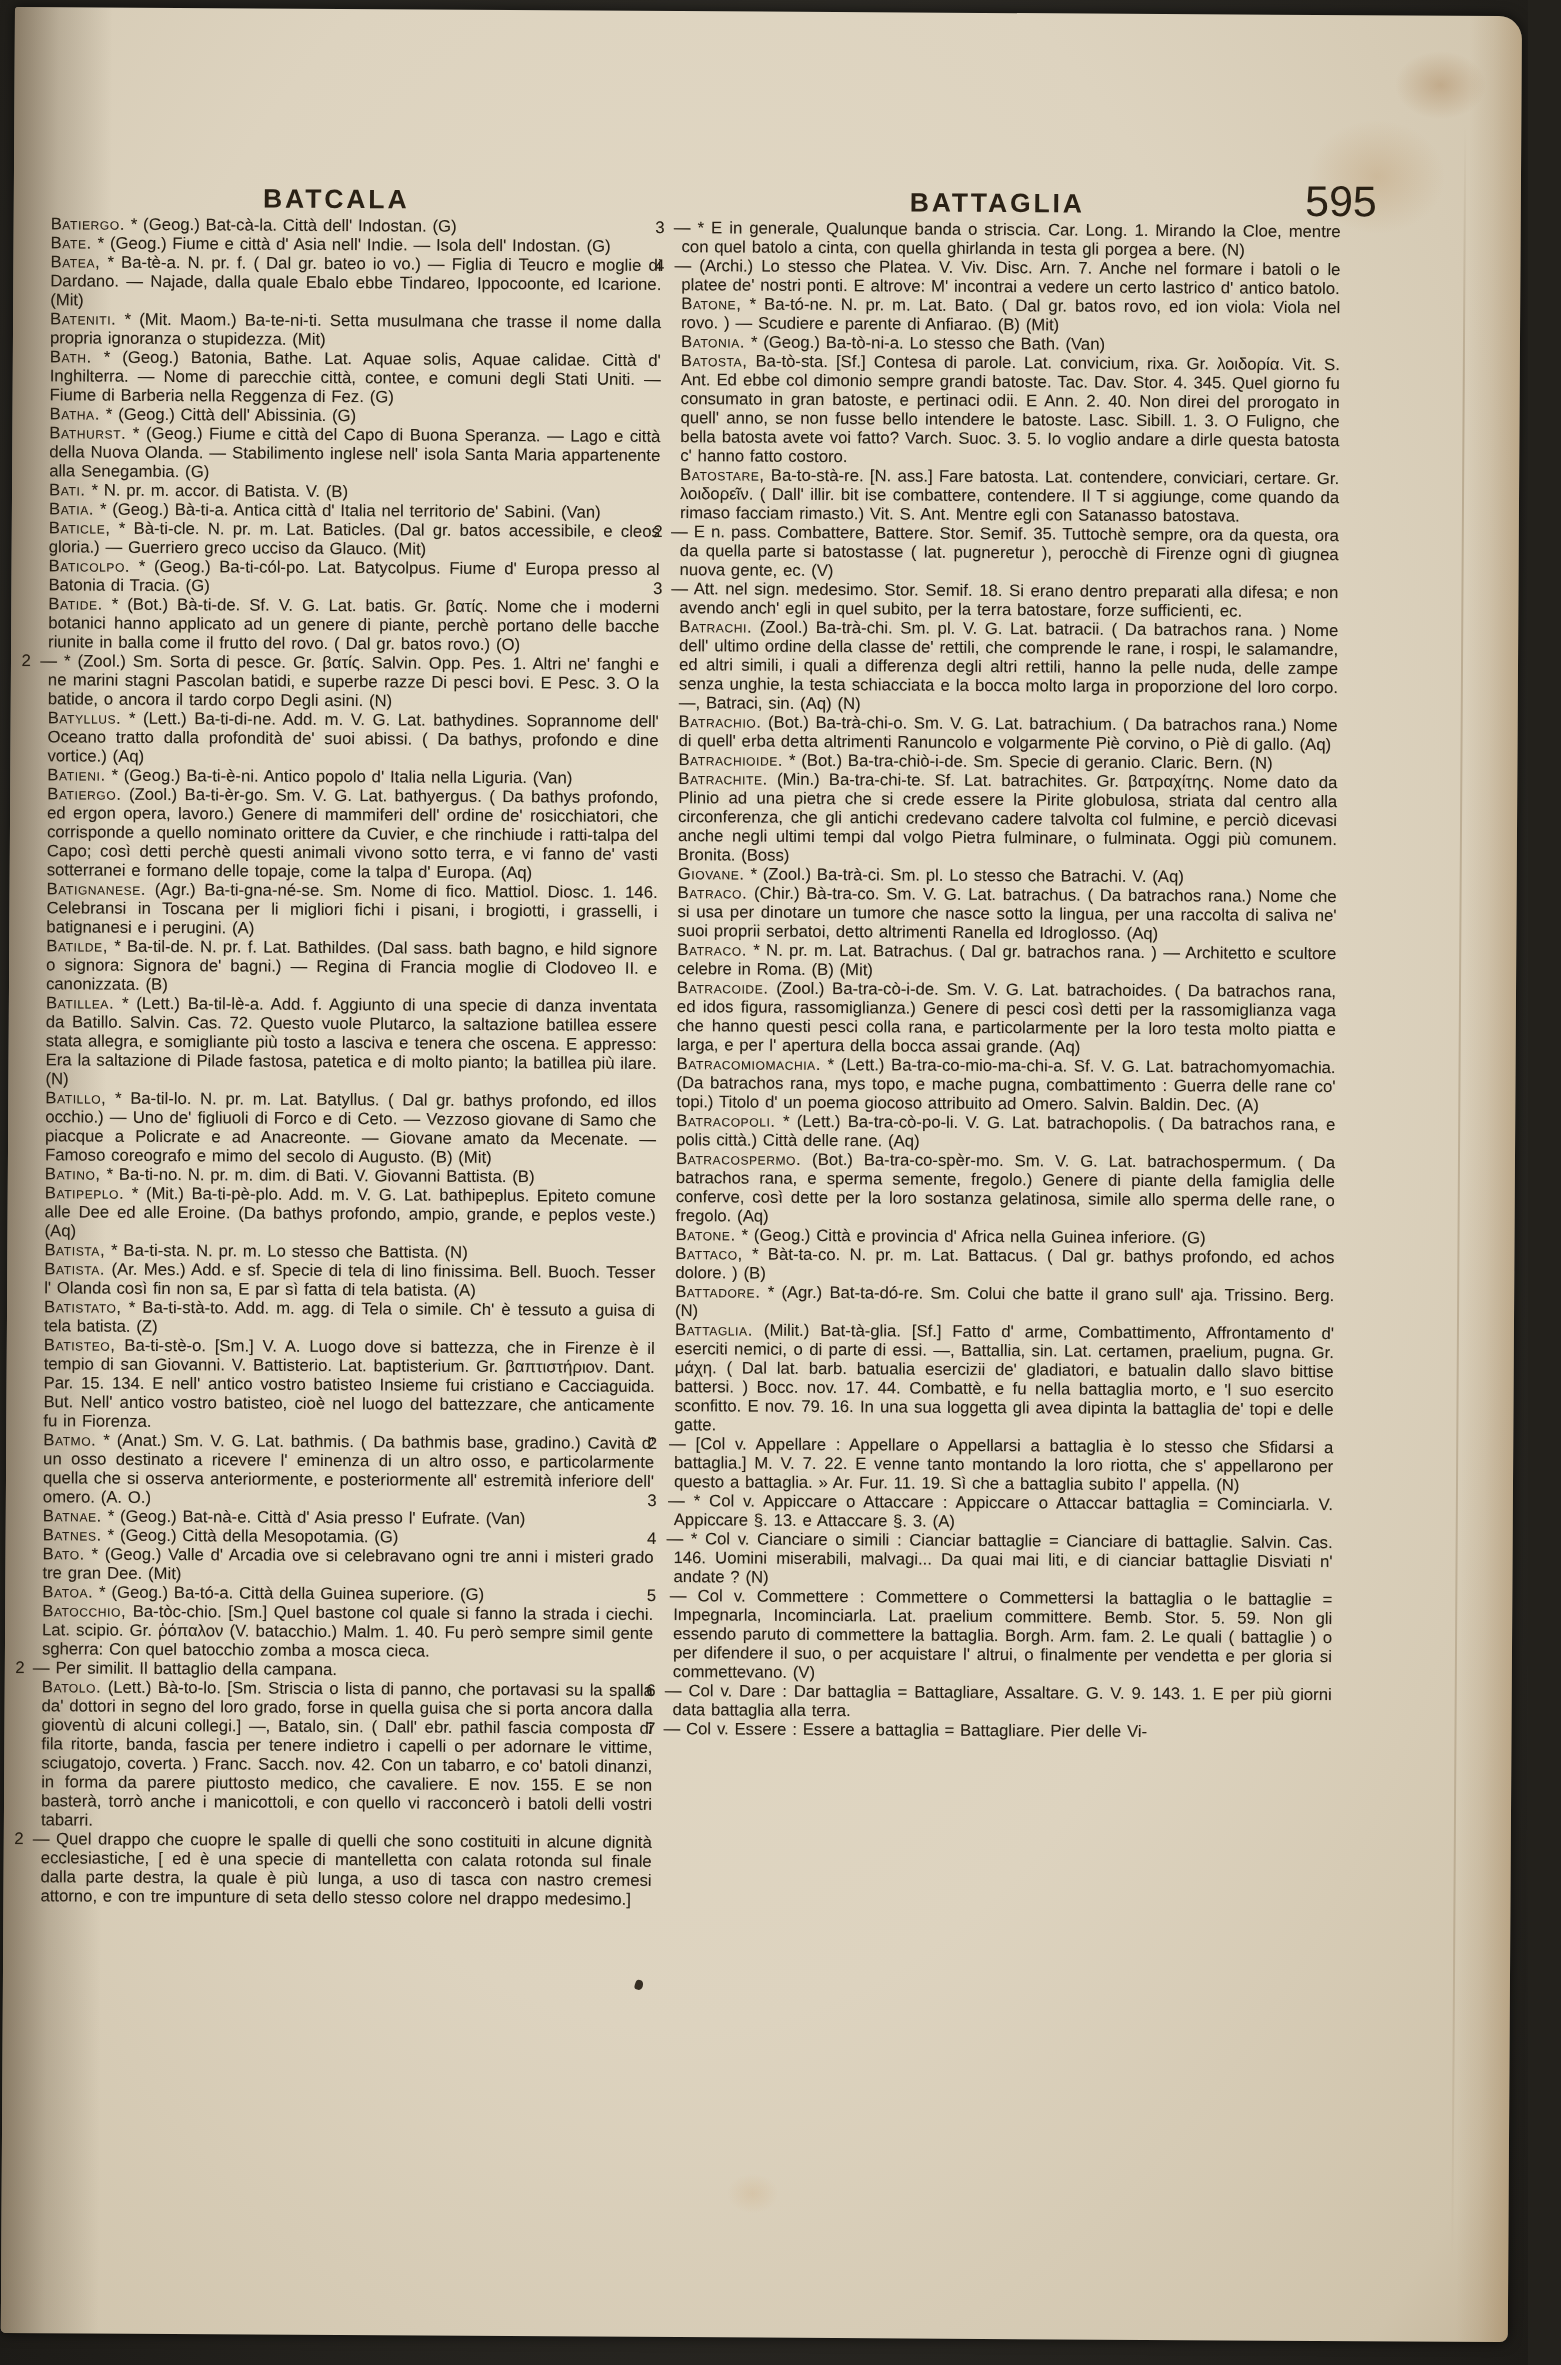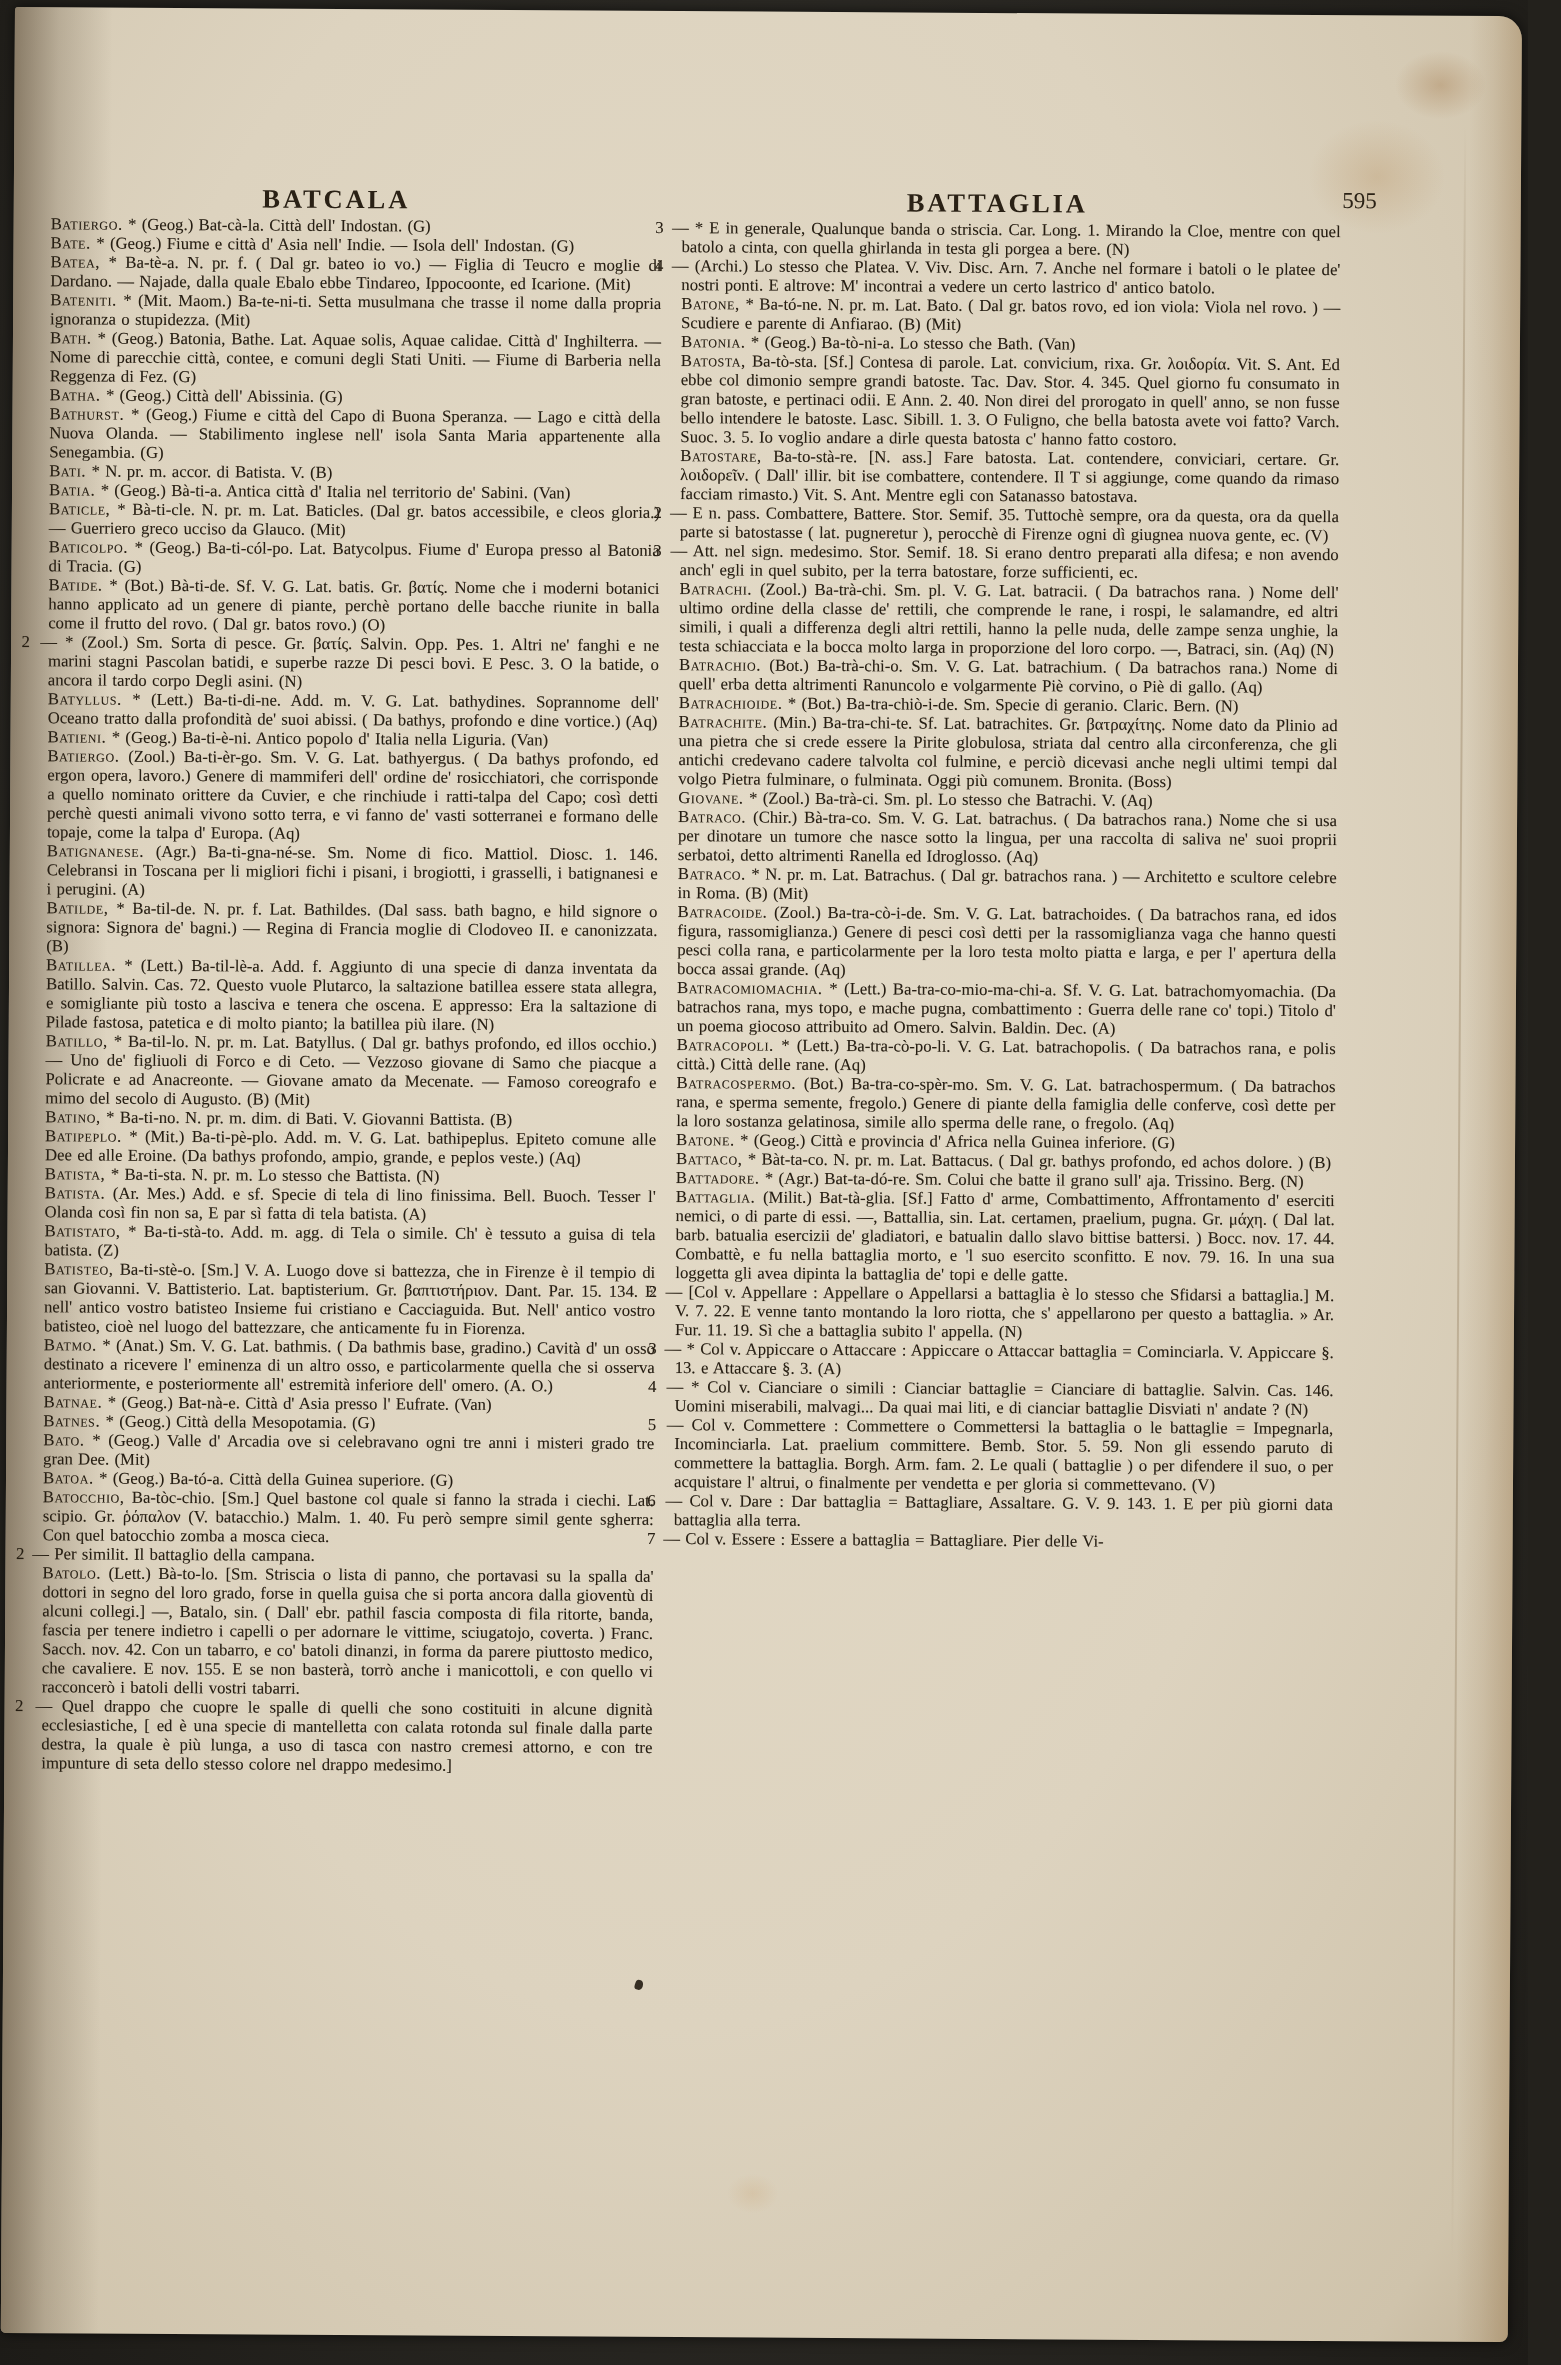--- a/index.html
+++ b/index.html
@@ -1,20 +1,20 @@
 <!DOCTYPE html>
 <html style="font-size:9.2px"><head>
 <meta charset="utf-8">
 <style>
   html,body{margin:0;padding:0;background:#23211c;}
   .scan{
     position:relative; width:1528px; height:2366px; overflow:hidden;
     background:
       radial-gradient(ellipse at 50% 45%, #34322c 0%, #2b2924 55%, #1d1b17 100%);
-    font-family:Liberation Serif, serif;
+    font-family:Liberation Sans, sans-serif;
   }
   .page{
     position:absolute; left:15px; top:7px; width:1507px; height:2326px;
     background:
       radial-gradient(ellipse at 45% 40%, #e4dbc8 0%, #ddd3bf 55%, #cfc3ab 92%, #c4b59a 100%);
     border-radius:3.5px 23px 8px 4.6px;
     transform:rotate(0.35deg); transform-origin:0 0;
     box-shadow:0 0 12.7px rgba(0,0,0,0.65);
     color:#241c12;
   }
@@ -41,21 +41,21 @@
   .stain.s3{left:725px; top:2162px; width:52px; height:40px;
     background:radial-gradient(ellipse, rgba(190,130,60,0.14), rgba(190,130,60,0) 70%);}
   .running-head{
     position:absolute; top:175px; font-size:26.5px; line-height:30px;
     letter-spacing:2.9px; text-align:center; font-weight:bold; color:#2a2115;
   }
   .rh-left{left:104px; width:437px;}
   .rh-right{left:765px; width:437px;}
   .page-number{
     position:absolute; top:168px; left:1236px; width:127px;
-    font-size:23px; line-height:36px; text-align:right; color:#2a2115;
+    font-size:43px; line-height:36px; text-align:right; color:#2a2115;
   }
   .col{
     position:absolute; top:207px; text-align:justify;
     font-size:16.7px; line-height:19px; word-spacing:1.2px;
     color:#261e13; text-shadow:0.2px 0.2px 0.4px rgba(52,40,26,0.35);
   }
   .col-left{left:37px; width:611px;}
   .col-right{left:668px; width:659px;}
   .entry{margin:0; padding:0;}
   .entry .hw{font-variant:small-caps; letter-spacing:0.6px;}

